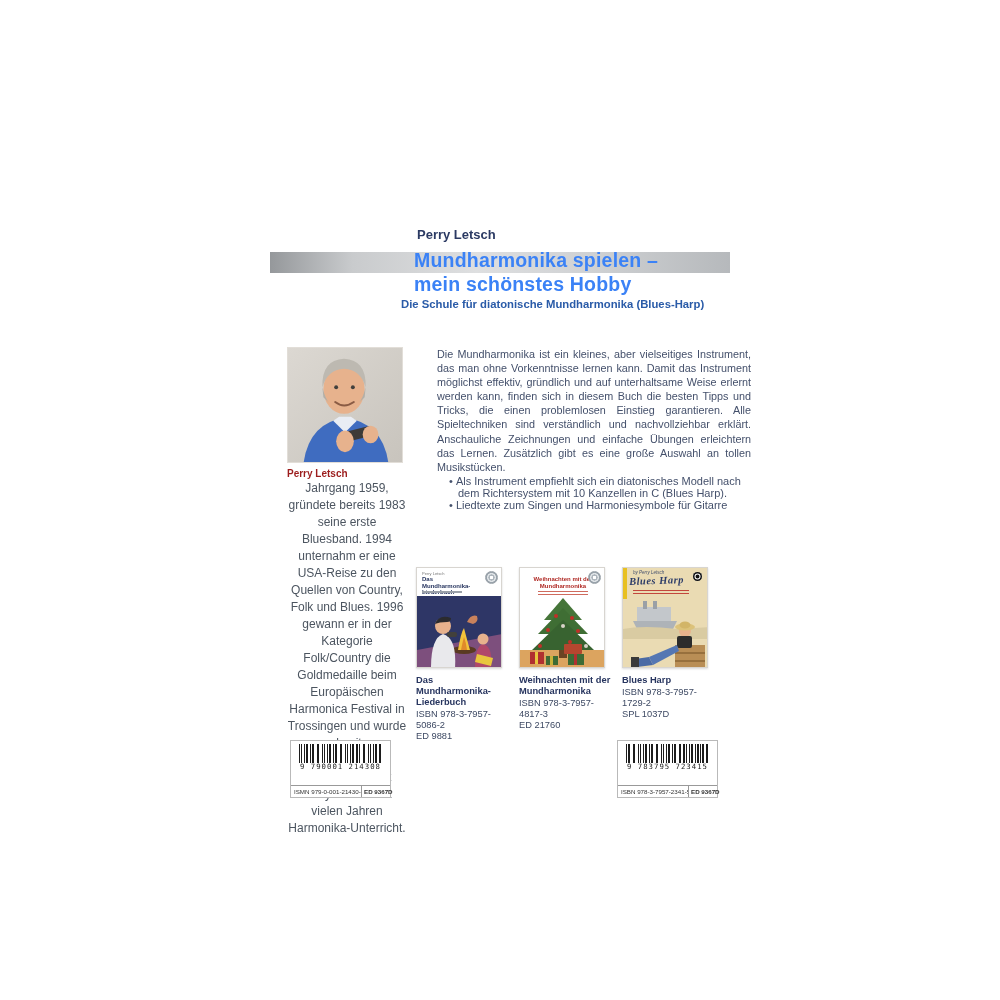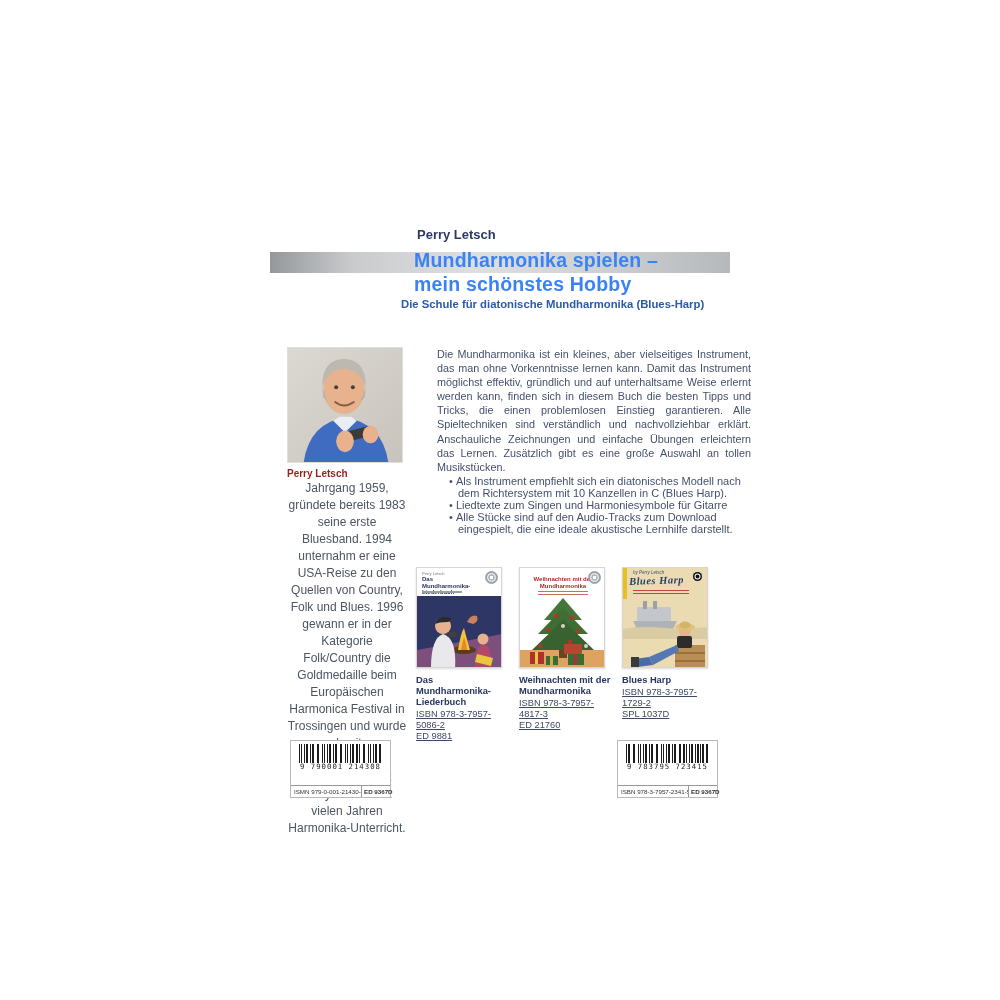--- a/index.html
+++ b/index.html
@@ -43,21 +43,21 @@
   .c3-author{position:absolute;left:10px;top:2px;font-size:4.5px;font-style:italic;color:#43506e;}
   .c3-title{position:absolute;left:6px;top:7px;font-family:"Liberation Serif",serif;
             font-style:italic;font-weight:700;font-size:10.5px;letter-spacing:.5px;color:#2c3c68;
             transform:rotate(-2deg);}
   .c3-sub{position:absolute;left:10px;top:22px;width:56px;height:6px;
           background:repeating-linear-gradient(180deg,#c2463c 0 1px,transparent 1px 3px);}
   .badge-icon{position:absolute;top:4px;right:5px;width:9px;height:9px;border-radius:50%;
               background:#111;box-shadow:inset 0 0 0 1.5px #111,inset 0 0 0 2.5px #fff;}
   .caption{margin-top:7px;font-size:9.3px;line-height:11px;color:#3d4963;}
   .caption .name{font-weight:700;color:#27355f;margin:0 0 1px 0;}
-  .caption .line{margin:0;text-decoration:underline;}
+  .caption .line{margin:0;}
   
   .barcode{position:absolute;top:740px;width:101px;background:#fff;border:1px solid #b9b9b9;box-sizing:border-box;}
   .barcode.b1{left:290px;} .barcode.b2{left:617px;}
   .bars{height:19px;margin:3px 8px 0 8px;
         background:repeating-linear-gradient(90deg,#1c1c1c 0 1px,#fff 1px 2px,#1c1c1c 2px 3.5px,#fff 3.5px 5.5px,#1c1c1c 5.5px 6px,#fff 6px 7px,#1c1c1c 7px 9px,#fff 9px 11.5px);}
   .digits{font-family:"DejaVu Sans Mono",monospace;font-size:7.3px;color:#222;text-align:center;
           letter-spacing:1px;line-height:8px;margin-bottom:14px;}
   .code-row{display:flex;border-top:1px solid #999;font-size:6.2px;line-height:11px;color:#333;}
   .code-row .code{flex:1;padding-left:3px;border-right:1px solid #999;white-space:nowrap;overflow:hidden;}
   .code-row .ref{width:26px;padding-left:2px;font-weight:700;white-space:nowrap;}
@@ -102,21 +102,20 @@
   </div>
 
   <div class="bio-heading">Perry Letsch</div>
   <div class="bio-text">Jahrgang 1959, gründete bereits 1983 seine erste Bluesband. 1994 unternahm er eine USA-Reise zu den Quellen von Country, Folk und Blues. 1996 gewann er in der Kategorie Folk/Country die Goldmedaille beim Europäischen Harmonica Festival in Trossingen und wurde damit „Europameister“. Außerdem erteilt Perry Letsch seit vielen Jahren Harmonika-Unterricht.</div>
 
   <div class="main-col">
     <p class="desc">Die Mundharmonika ist ein kleines, aber vielseitiges Instrument, das man ohne Vorkenntnisse lernen kann. Damit das Instrument möglichst effektiv, gründlich und auf unterhaltsame Weise erlernt werden kann, finden sich in diesem Buch die besten Tipps und Tricks, die einen problemlosen Einstieg garantieren. Alle Spieltechniken sind verständlich und nachvollziehbar erklärt. Anschauliche Zeichnungen und einfache Übungen erleichtern das Lernen. Zusätzlich gibt es eine große Auswahl an tollen Musikstücken.</p>
     <ul class="bullets">
       <li>Als Instrument empfiehlt sich ein diatonisches Modell nach dem Richtersystem mit 10 Kanzellen in C (Blues Harp).</li>
       <li>Liedtexte zum Singen und Harmoniesymbole für Gitarre</li>
-      <li>Alle Stücke sind auf den Audio-Tracks zum Download eingespielt, die eine ideale akustische Lernhilfe darstellt.</li>
     </ul>
   </div>
 
   <div class="product p1">
     <div class="cover">
       <div class="c1-author">Perry Letsch</div>
       <div class="c1-title">Das Mundharmonika-Liederbuch</div>
       <div class="c1-sub"></div>
       <div class="cd-icon"></div>
       <svg viewBox="0 0 86 72" width="86" height="72" style="position:absolute;left:0;top:28px;">

